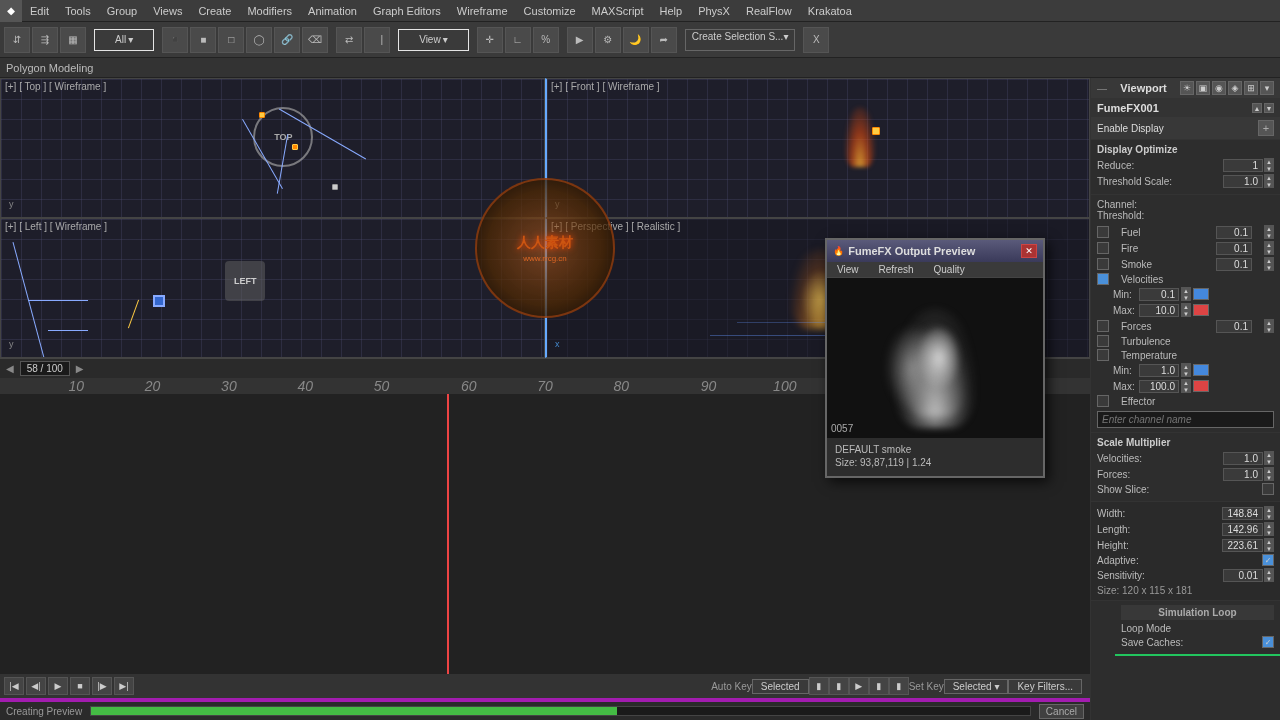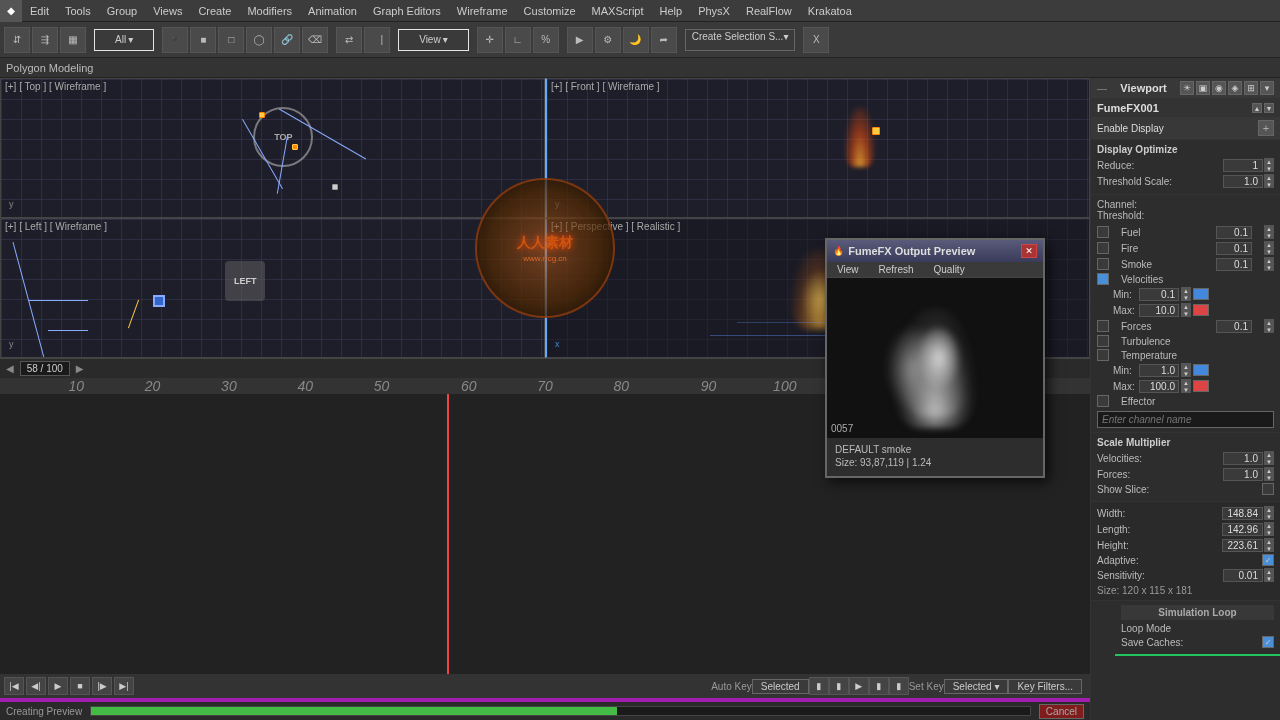--- a/index.html
+++ b/index.html
@@ -344,21 +344,21 @@
           <div style="padding:1px 8px; background:#3a3a3a; border:1px solid #666; color:#ccc; font-size:10px;">Selected ▾</div>
           <div style="padding:1px 8px; background:#3a3a3a; border:1px solid #666; color:#ccc; font-size:10px;">Key Filters...</div>
         </div>
       </div>
 
       <div id="status-bar" style="height:22px; background:#2a2a2a; display:flex; align-items:center; padding:0 6px; gap:8px; border-top:4px solid #a21caf;">
         <span>Creating Preview</span>
         <div style="flex:1; height:10px; background:#1a1a1a; border:1px solid #444; position:relative;">
           <div style="height:100%; background:#44bb44; width:56%;"></div>
         </div>
-        <span style="cursor:pointer; color:#aaa; font-size:10px; background:#7f1d1d; border:1px solid #666; padding:1px 6px;">Cancel</span>
+        <span style="cursor:pointer; color:#aaa; font-size:10px; background:#404040; border:1px solid #666; padding:1px 6px;">Cancel</span>
       </div>
     </div>
 
     <div id="right-panel" style="width:190px; background:#2d2d2d; border-left:1px solid #333; display:flex; flex-direction:column; overflow-y:auto;">
 
       <div class="vp-header">
         <div style="font-size:10px; color:#888;">—</div>
         <div class="vp-header-title">Viewport</div>
         <div style="display:flex; gap:2px;">
           <div class="vp-header-btn">☀</div>

